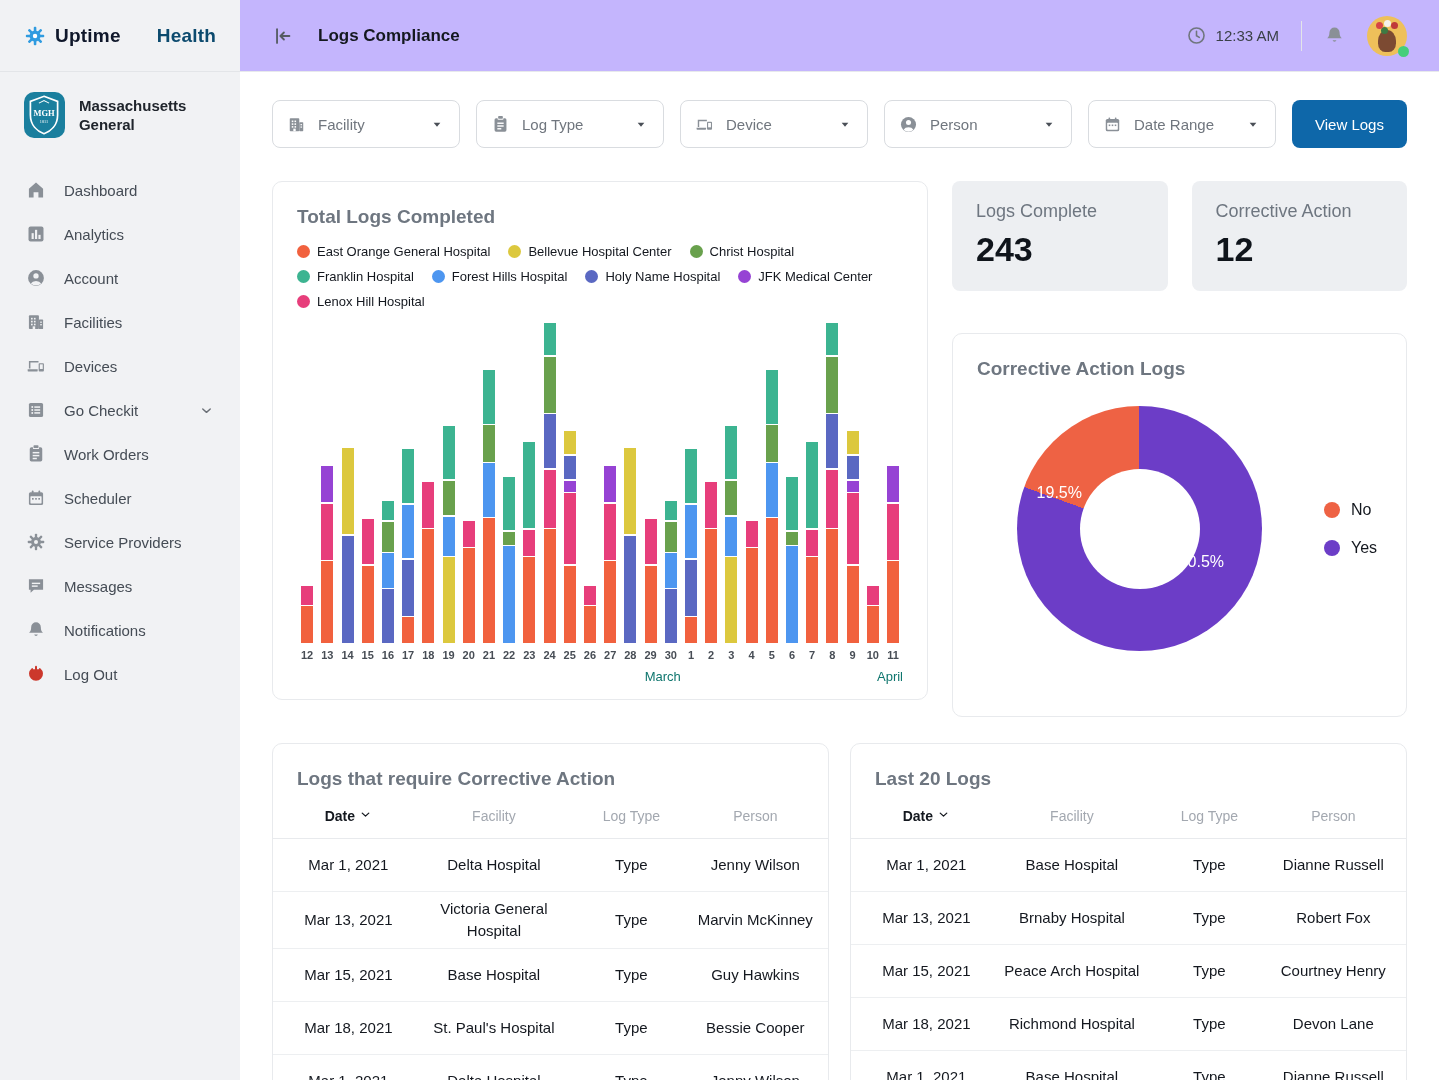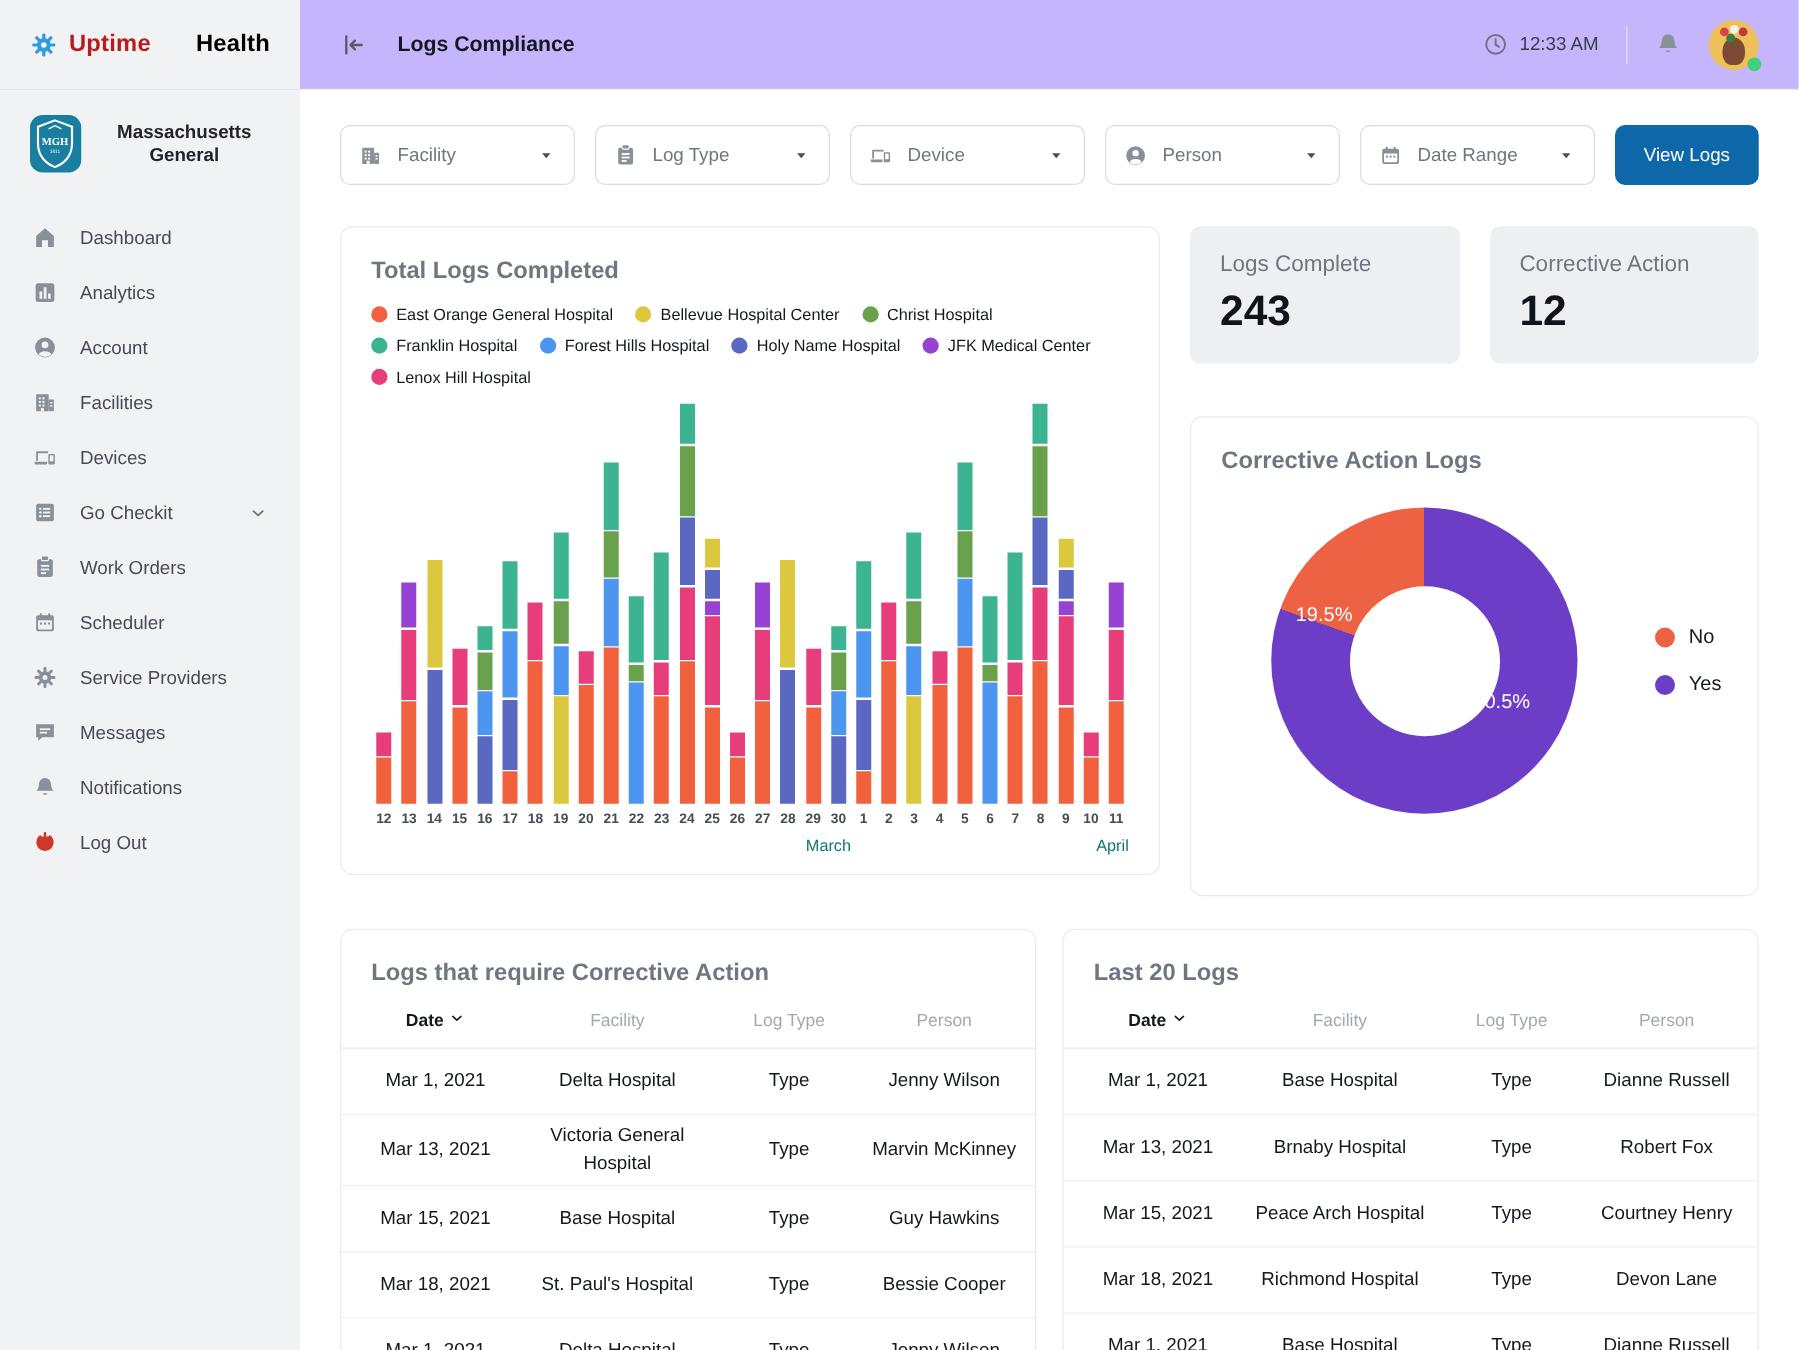--- a/index.html
+++ b/index.html
@@ -6,25 +6,25 @@
   html,body { width:1439px; height:1080px; overflow:hidden; background:#fff;
     font-family:"Liberation Sans", sans-serif; color:#1A1F27; }
   .app { display:flex; width:100%; height:100%; }
 
   
   .sidebar { width:240px; min-width:240px; height:100%; background:#F1F2F4; display:flex; flex-direction:column; }
   .logo-row { height:72px; display:flex; align-items:center; padding:0 24px; border-bottom:1px solid #E3E5E8; }
   .logo-gear { width:26px; height:26px; color:#2F9BE0; margin-right:9px; }
   .logo-gear svg { width:100%; height:100%; fill:currentColor; }
   .brand { font-size:19px; font-weight:bold; letter-spacing:.2px; }
-  .brand .b1 { color:#b91c1c; } .brand .b2 { color:#000000;padding-left:36px; }
+  .brand .b1 { color:#0f172a; } .brand .b2 { color:#0c4a6e;padding-left:36px; }
   .facility-row { display:flex; align-items:center; gap:14px; padding:20px 24px 26px 24px; }
   .mgh-badge { width:50px; height:46px; border-radius:10px; background:#1A7F9E; display:flex; align-items:center; justify-content:center; }
   .mgh-badge svg { width:34px; height:42px; }
-  .facility-name { font-size:15px; font-weight:bold; color:#20252C; line-height:1.3;text-align:center; }
+  .facility-name { font-size:15px; font-weight:bold; color:#20252C; line-height:1.3; }
   .nav { display:flex; flex-direction:column; padding:4px 0; }
   .nav-item { display:flex; align-items:center; gap:18px; height:44px; padding:0 26px; cursor:pointer; font-size:15px; color:#454C55; }
   .nav-item .icon { width:20px; height:20px; color:#8A9097; display:flex; }
   .nav-item .icon svg { width:100%; height:100%; fill:currentColor; }
   .nav-item .icon svg .cut { fill:#F1F2F4; }
   .nav-item.danger .icon { color:#CC382C; }
   .nav-chev { margin-left:auto; width:15px; height:15px; color:#6B7077; }
   .nav-chev svg { width:100%; height:100%; }
 
   

